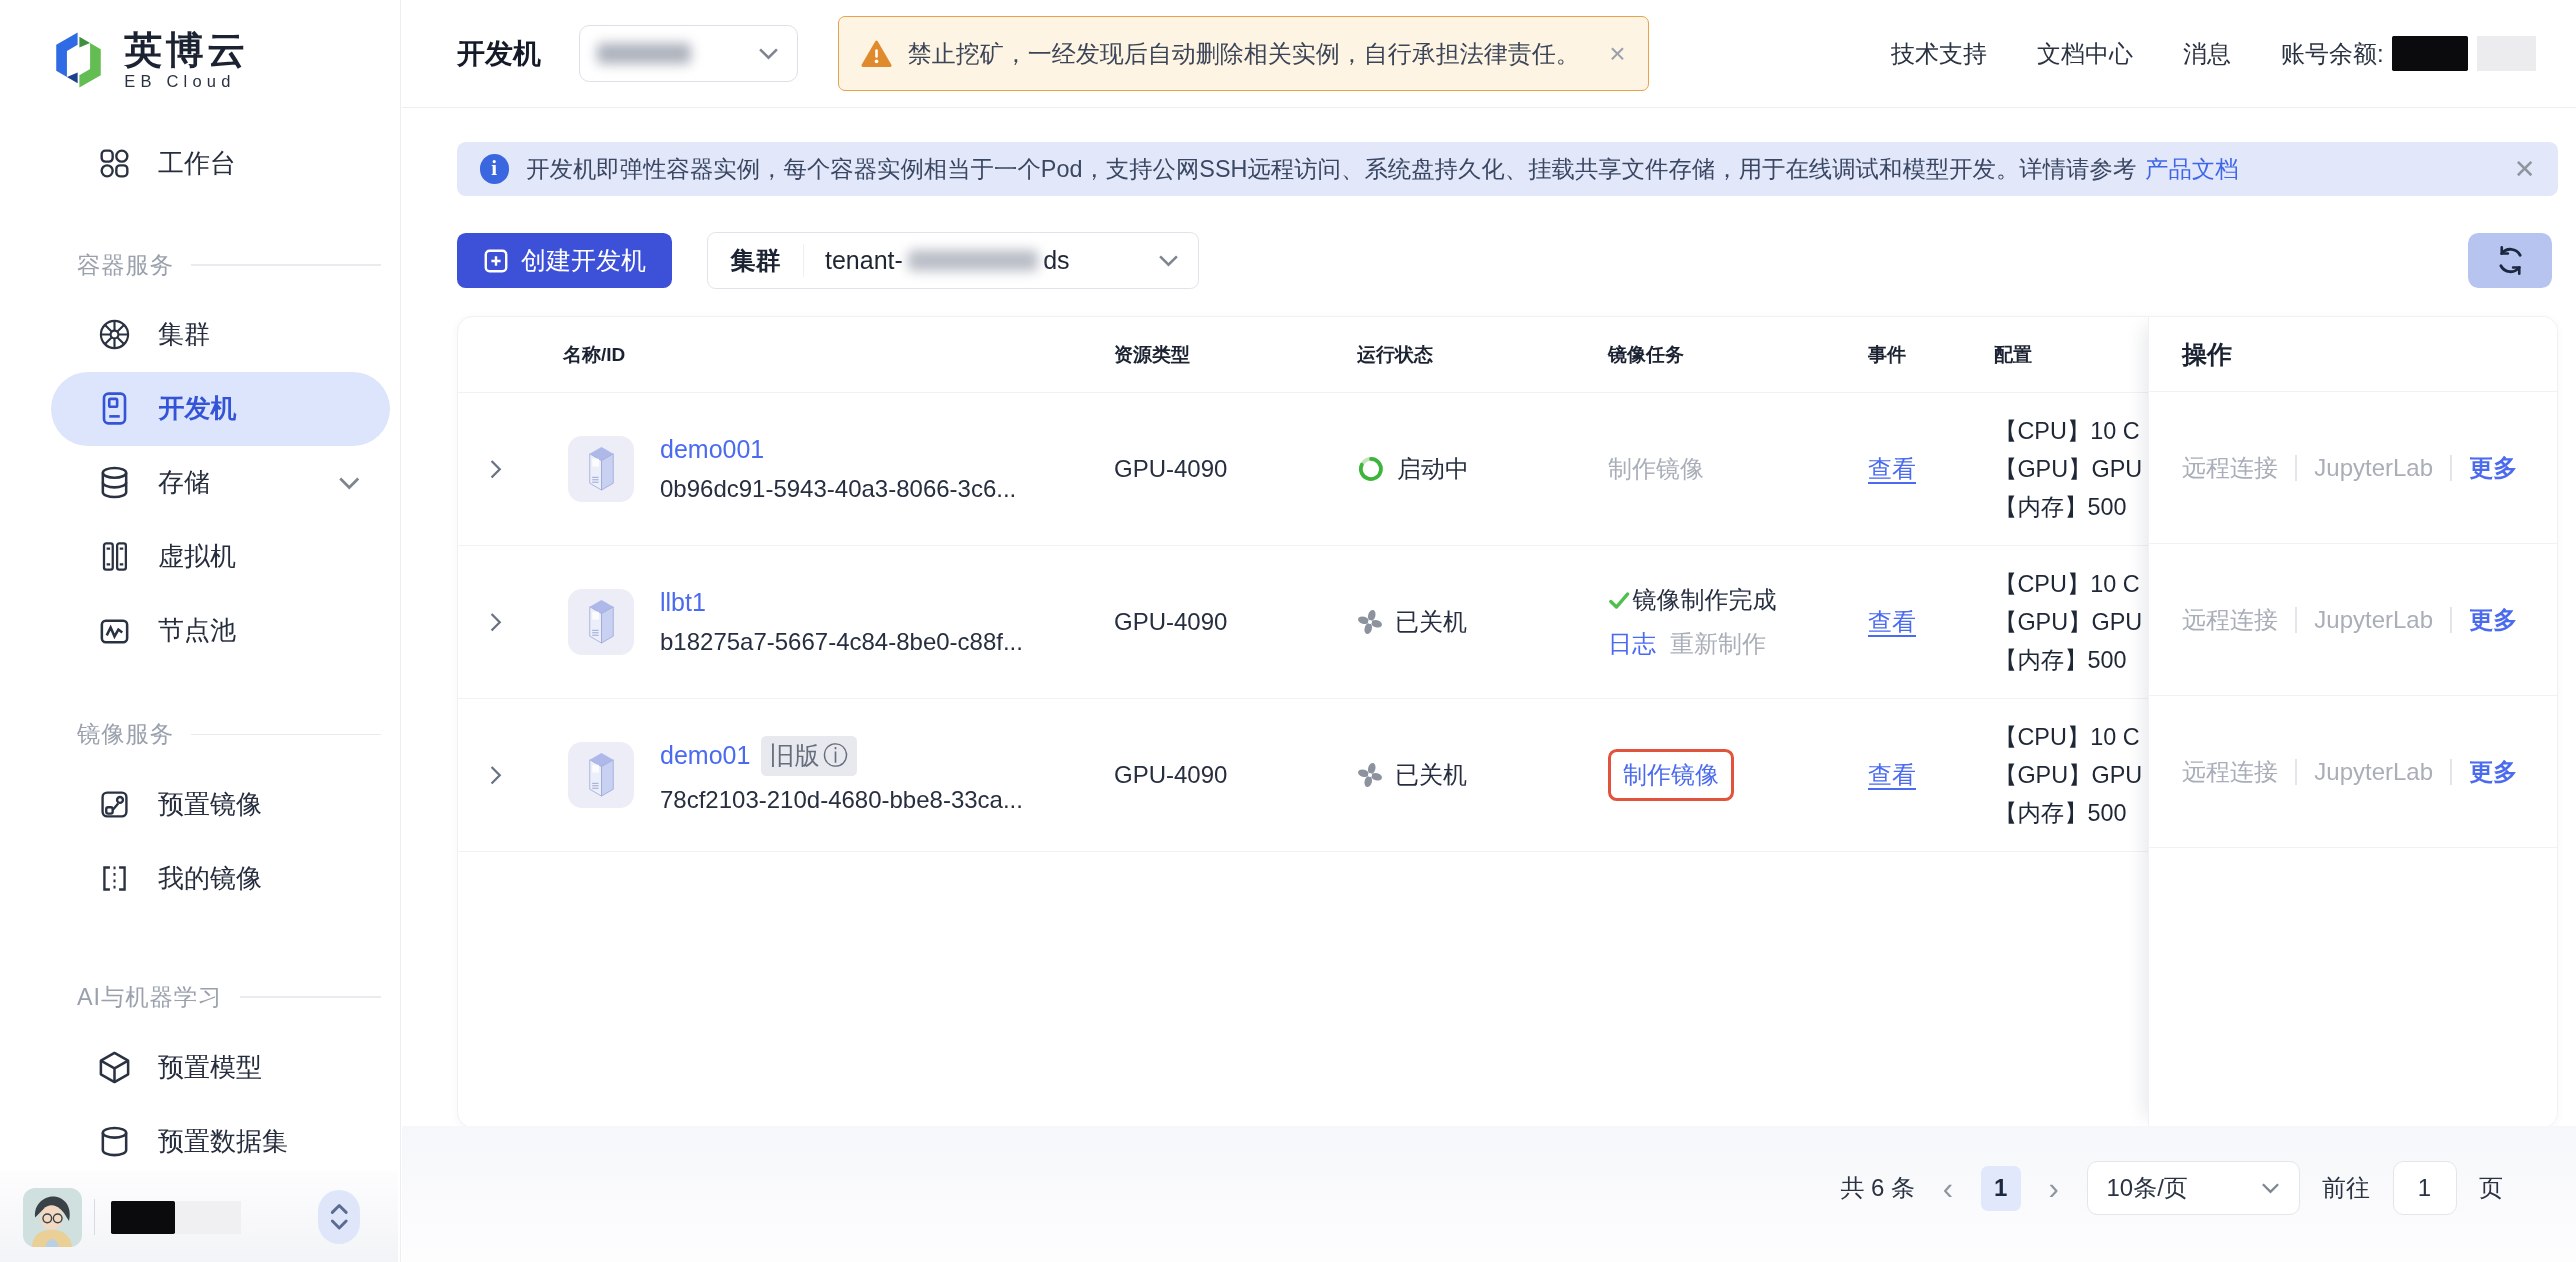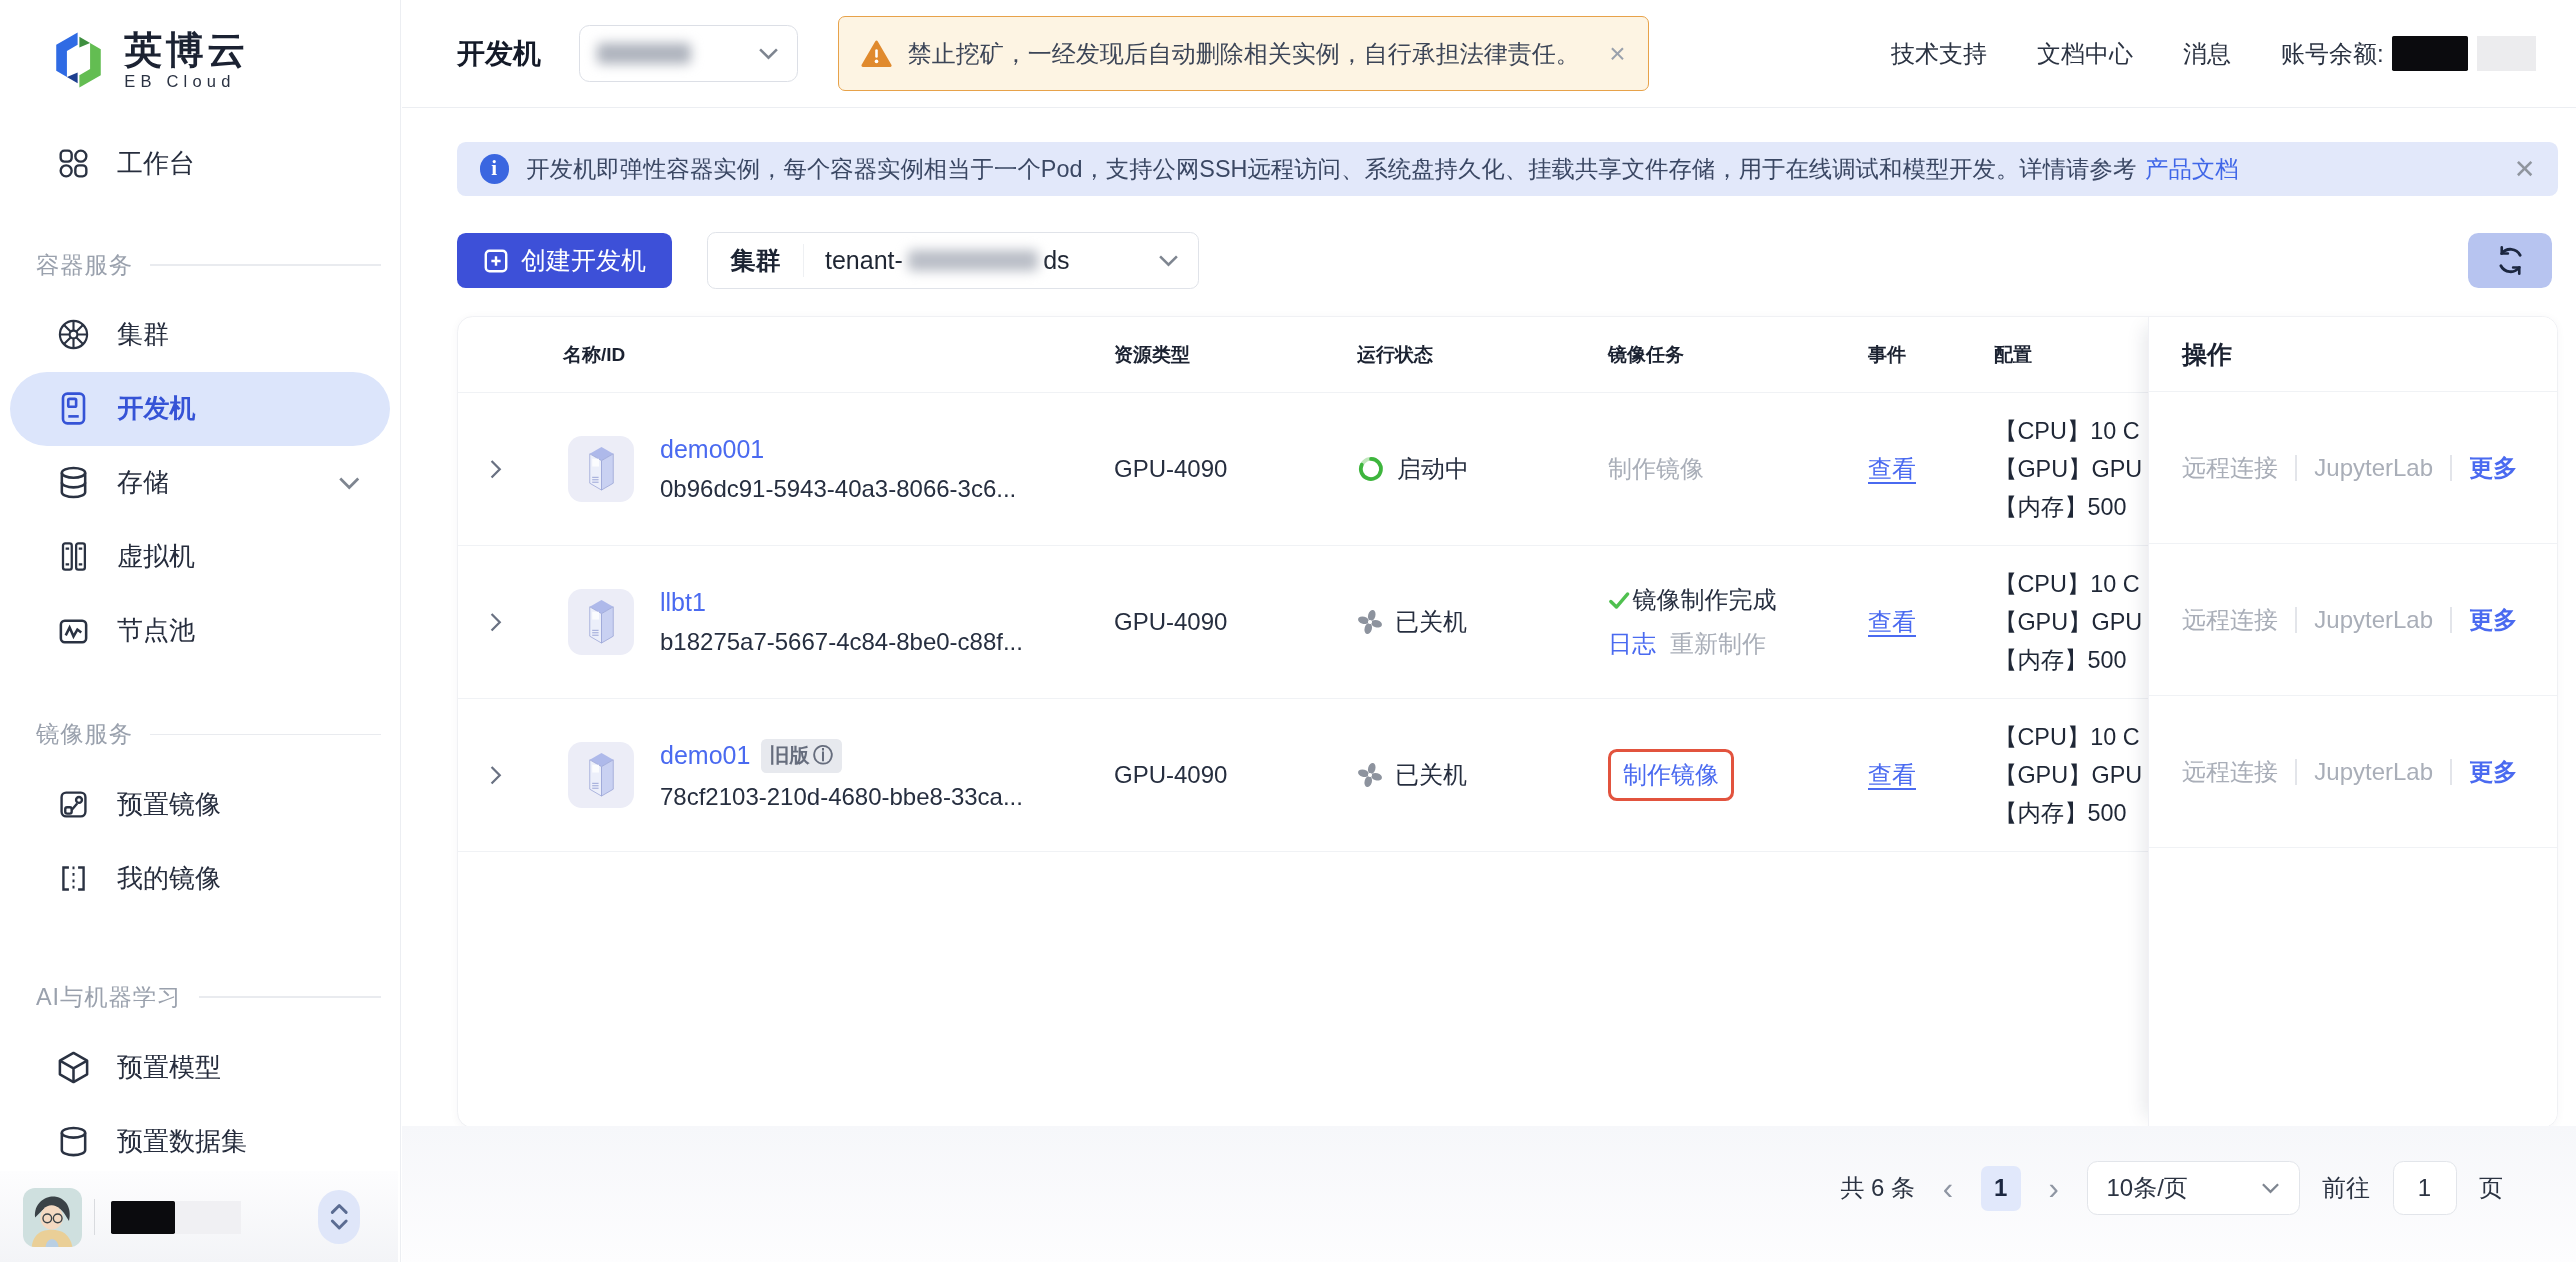--- a/index.html
+++ b/index.html
@@ -6,21 +6,21 @@
   body{
     width:2576px;height:1263px;overflow:hidden;position:relative;
     font-family:"Liberation Sans","DejaVu Sans",sans-serif;
     background:#ffffff;color:#252c3c;
   }
   
   .sidebar{position:absolute;left:0;top:0;bottom:0;width:400px;background:#fff;border-right:1.7px solid #eceef2;overflow:hidden;}
   .logo{display:flex;align-items:center;margin:29.4px 0 0 50px;gap:17.3px;}
   .logo-txt .cn{font-size:38px;font-weight:bold;color:#1b2232;letter-spacing:3.5px;line-height:40px;}
   .logo-txt .en{font-size:16.5px;color:#2a3242;letter-spacing:5.2px;margin-top:1.7px;}
-  .menu{margin-top:35px;}
+  .menu{margin-top:35px;margin-left:41px;}
   .m-item{height:74px;display:flex;align-items:center;padding-left:55px;gap:26px;font-size:26px;color:#262d3d;cursor:pointer;position:relative;}
   .m-item .mi{width:36px;height:36px;flex:0 0 36px;display:flex;align-items:center;justify-content:center;}
   .m-item.active{background:#dce5fb;border-radius:40px;margin:0 10.4px;padding-left:45px;color:#3553d6;font-weight:bold;}
   .m-item .chev{margin-left:auto;margin-right:40px;}
   .sec{display:flex;align-items:center;height:35px;margin:47px 0 15.6px 0;padding-left:36px;}
   .sec.gap2{margin-top:49px;}
   .sec.gap3{margin-top:64px;}
   .sec .t{font-size:23.4px;color:#9aa1ad;letter-spacing:0.9px;white-space:nowrap;}
   .sec .ln{flex:1;height:1.7px;background:#e9ebef;margin:0 19px 0 17.3px;}
   .side-footer{position:absolute;left:0;right:1.7px;bottom:0;height:92px;background:linear-gradient(180deg,#fdfdfe,#f3f4f7);display:flex;align-items:center;padding-left:22.5px;}
@@ -68,21 +68,21 @@
   .thead .col-name{padding-left:29px;}
   .trow .col-name{padding-left:34px;gap:26px;}
   .col-type{width:243px;flex:0 0 243px;}
   .col-status{width:251px;flex:0 0 251px;display:flex;align-items:center;gap:12px;}
   .col-task{width:260px;flex:0 0 260px;}
   .col-event{width:126px;flex:0 0 126px;}
   .col-config{width:158px;flex:0 0 158px;overflow:hidden;}
   .srv-wrap{width:66px;height:66px;border-radius:14px;background:#ecedf7;display:flex;align-items:center;justify-content:center;flex:0 0 66px;}
   .nm{font-size:25px;color:#4a6af0;font-weight:500;cursor:pointer;display:flex;align-items:center;gap:10.4px;}
   .rid{font-size:24px;color:#262e3f;margin-top:10.4px;}
-  .badge{background:#e7e9ee;border-radius:5.2px;color:#666d7d;font-size:20px;font-weight:bold;padding:3.5px 8.7px;display:inline-flex;align-items:center;gap:3.5px;}
+  .badge{background:#e7e9ee;border-radius:5.2px;color:#666d7d;font-size:25px;font-weight:normal;padding:3.5px 8.7px;display:inline-flex;align-items:center;gap:3.5px;}
   .cell-txt{font-size:24px;color:#262e3f;}
   .link{font-size:24px;color:#4a6af0;font-weight:500;cursor:pointer;}
   .grey{font-size:24px;color:#a9aeb8;}
   .task-line2{margin-top:12px;display:flex;gap:14px;align-items:center;}
   .hl-box{display:inline-block;border:3.5px solid #e2533e;border-radius:8.7px;padding:7px 12px;}
   .cfg{font-size:23.4px;color:#1f2736;line-height:38px;white-space:nowrap;}
   .ops-panel{position:absolute;top:0;right:0;bottom:0;width:408px;background:#fff;border-left:1.7px solid #f0f1f5;box-shadow:-14px 0 17.3px -10.4px rgba(15,25,60,.10);}
   .ops-head{height:75px;display:flex;align-items:center;padding-left:33px;font-size:25px;font-weight:bold;color:#1b2231;border-bottom:0.9px solid #f0f2f5;box-sizing:border-box;}
   .ops-cell{height:152px;display:flex;align-items:center;padding-left:33px;gap:17.3px;border-bottom:0.9px solid #f0f2f5;box-sizing:border-box;}
   .ops-sep{width:1.7px;height:26px;background:#e3e5ea;}

